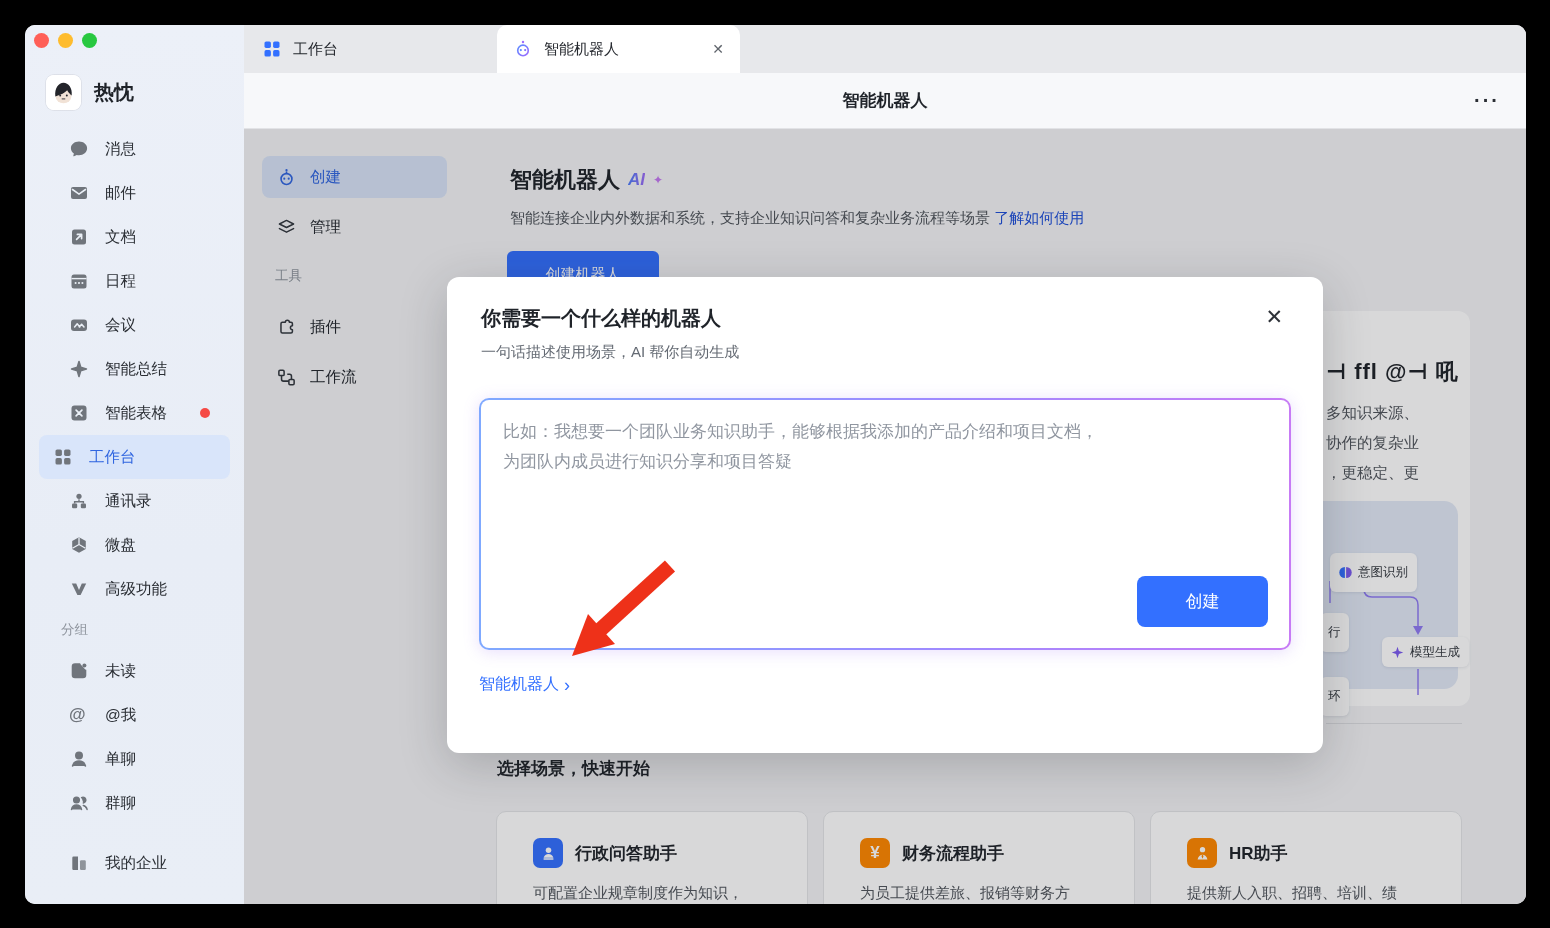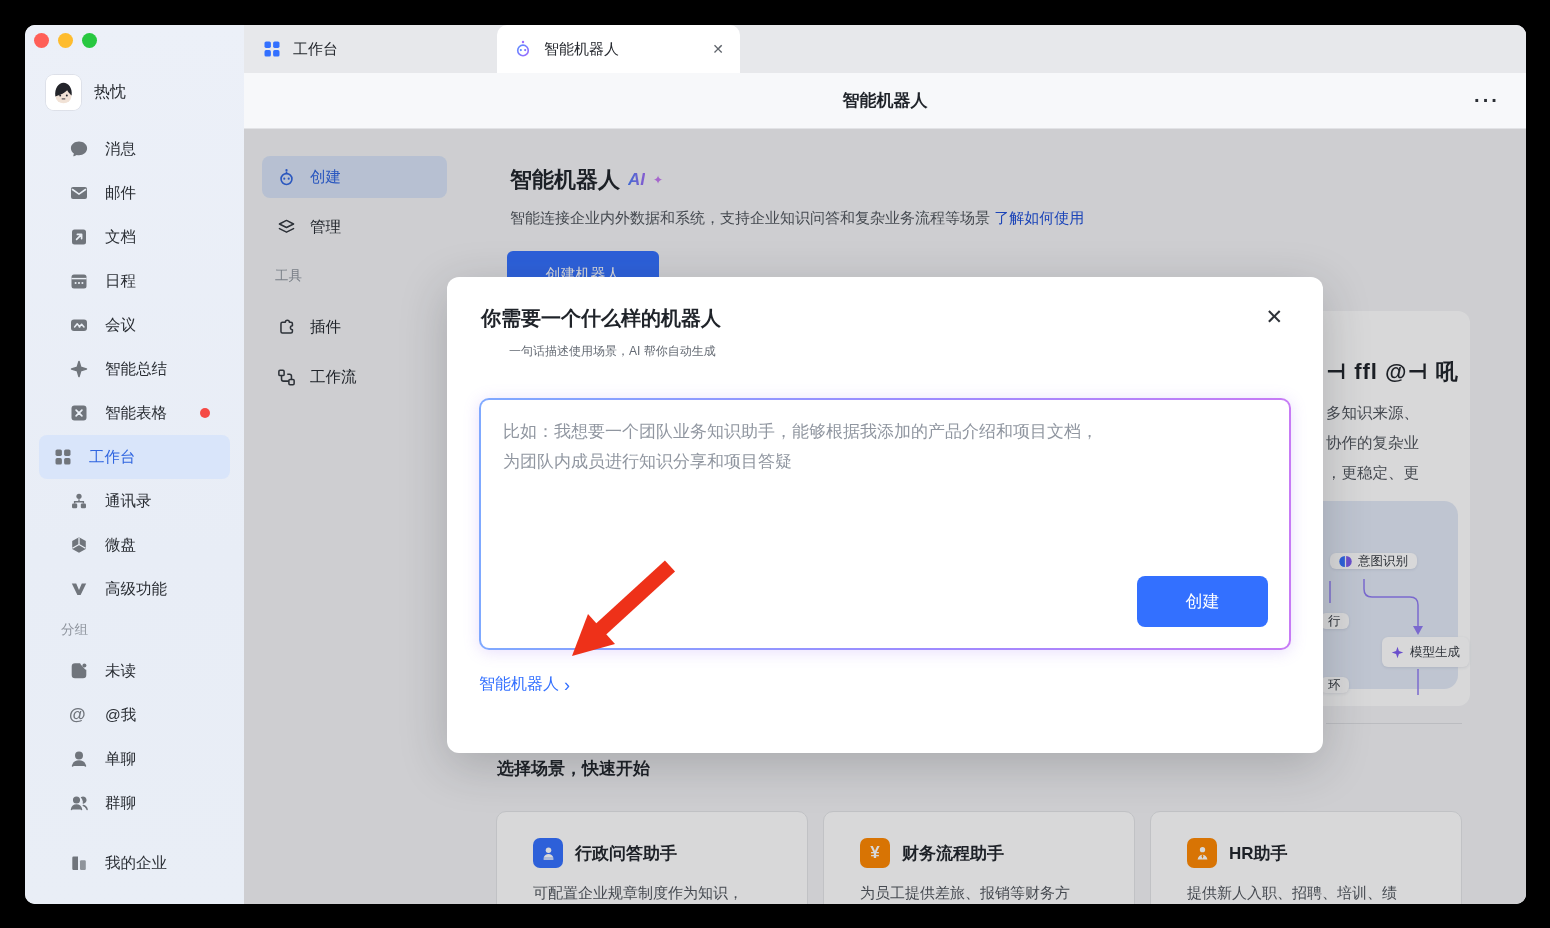--- a/index.html
+++ b/index.html
@@ -6,21 +6,21 @@
     font-family:"Liberation Sans","DejaVu Sans",sans-serif;-webkit-font-smoothing:antialiased;}
   .window{position:absolute;left:25px;top:25px;width:1501px;height:879px;border-radius:10px;
     overflow:hidden;background:#F3F4F6;box-shadow:0 12px 36px rgba(0,0,0,.6);}
   
   .sidebar{position:absolute;left:0;top:0;width:219px;height:100%;
     background:linear-gradient(180deg,#ECF0F8 0%,#E8EDF6 60%,#E9EEF6 100%);}
   .lights{position:absolute;left:9px;top:8px;display:flex;gap:9px;}
   .light{width:15px;height:15px;border-radius:50%;}
   .profile{position:absolute;left:21px;top:50px;display:flex;align-items:center;gap:13px;}
   .avatar{width:35px;height:35px;border-radius:8px;overflow:hidden;background:#fff;box-shadow:0 0 0 1px rgba(0,0,0,.06);}
-  .pname{font-size:16px;color:#1F2329;font-weight:400;}
+  .pname{font-size:20px;color:#1F2329;font-weight:700;}
   .navlist{position:absolute;left:0;top:102px;width:100%;}
   .nav-item{position:relative;height:44px;display:flex;align-items:center;gap:16px;padding-left:44px;margin:0 10px 0 0;cursor:default;}
   .nav-item .nic{width:20px;height:20px;display:flex;}
   .nic svg{width:20px;height:20px;fill:#70757C;}
   .nlbl{font-size:15.5px;color:#2A2E34;}
   .nav-item.active{background:#D9E5FA;border-radius:8px;margin:0 14px;padding-left:14px;}
   .nav-item.active .nlbl{color:#3166E0;font-weight:500;}
   .reddot{position:absolute;right:24px;width:10px;height:10px;border-radius:50%;}
   .grouplbl{height:38px;display:flex;align-items:center;padding-left:36px;font-size:13.5px;color:#8F959E;}
   .ent{margin-top:16px;}
@@ -58,40 +58,40 @@
   .ai-star{font-size:12px;color:#C478F0;font-style:normal;}
   .m-desc{position:absolute;left:266px;top:80px;font-size:15px;color:#50555C;}
   .m-link{color:#1d4ed8;cursor:pointer;}
   .m-btn{position:absolute;left:263px;top:122px;width:152px;height:46px;background:#3370FF;border:none;border-radius:6px;
     color:#fff;font-size:15px;display:flex;align-items:center;justify-content:center;cursor:pointer;}
   
   .rcard{position:absolute;left:900px;top:182px;width:326px;height:395px;background:#fff;border-radius:12px;}
   .rc-title{position:absolute;left:1082px;top:228px;font-size:22px;font-weight:700;color:#1F2329;letter-spacing:1px;}
   .rc-line{position:absolute;left:1082px;font-size:15.5px;color:#51565D;}
   .rc-panel{position:absolute;left:950px;top:372px;width:264px;height:188px;background:#E2E9F6;border-radius:14px;}
-  .tag{position:absolute;background:#fff;border-radius:6px;height:16px;display:flex;align-items:center;gap:6px;
+  .tag{position:absolute;background:#fff;border-radius:6px;height:39px;display:flex;align-items:center;gap:6px;
     padding:0 9px;font-size:12.5px;color:#33383F;box-shadow:0 1px 3px rgba(60,70,110,.12);}
   .tag svg{width:13px;height:13px;}
   .rc-divider{position:absolute;left:1082px;top:594px;width:136px;height:1px;background:#DDDEE2;}
   .conn{position:absolute;left:1079px;top:444px;width:150px;height:126px;}
   
   .sc-heading{position:absolute;left:253px;top:628px;font-size:17px;font-weight:700;color:#1F2329;}
   .scene-card{position:absolute;top:682px;width:312px;height:132px;background:#fff;border:1px solid #E4E5E8;border-radius:10px;box-sizing:border-box;}
   .sc1{left:252px;} .sc2{left:579px;} .sc3{left:906px;}
   .sc-ic{position:absolute;left:36px;top:26px;width:30px;height:30px;border-radius:7px;display:flex;align-items:center;justify-content:center;}
   .sc-ic svg{width:19px;height:19px;}
   .sc-yuan{color:#fff;font-size:17px;font-weight:700;}
   .sc-title{position:absolute;left:78px;top:30px;font-size:17px;font-weight:700;color:#1F2329;}
   .sc-desc{position:absolute;left:36px;top:72px;font-size:15px;color:#51565D;}
   
   .modal{position:absolute;left:447px;top:277px;width:876px;height:476px;background:#fff;border-radius:12px;z-index:50;
     box-shadow:0 12px 48px rgba(31,35,41,.22);}
   .md-title{position:absolute;left:34px;top:28px;font-size:20px;font-weight:700;color:#1F2329;}
   .md-close{position:absolute;right:40px;top:28px;font-size:21px;color:#2E3238;cursor:pointer;line-height:24px;}
-  .md-sub{position:absolute;left:34px;top:66px;font-size:12px;color:#646A73;margin-left:28px;}
+  .md-sub{position:absolute;left:34px;top:66px;font-size:15px;color:#646A73;}
   .md-input{position:absolute;left:32px;top:121px;width:812px;height:252px;border-radius:10px;box-sizing:border-box;
     border:2px solid transparent;
     background:linear-gradient(#fff,#fff) padding-box,linear-gradient(90deg,#7FA9FF 0%,#9D8BFF 55%,#C77BF5 100%) border-box;
     box-shadow:0 2px 16px rgba(151,105,245,.22);}
   .md-input textarea{position:absolute;inset:0;border:none;outline:none;resize:none;background:transparent;
     padding:17px 22px;font-size:17px;line-height:30px;color:#2B2F36;font-family:inherit;box-sizing:border-box;}
   .md-input textarea::placeholder{color:#9096A0;}
   .md-create{position:absolute;right:21px;bottom:21px;width:131px;height:51px;background:#3370FF;border:none;border-radius:8px;
     color:#fff;font-size:17px;display:flex;align-items:center;justify-content:center;cursor:pointer;}
   .md-manual{position:absolute;left:32px;top:397px;font-size:16px;color:#3370FF;font-weight:500;display:flex;align-items:center;gap:5px;cursor:pointer;}

